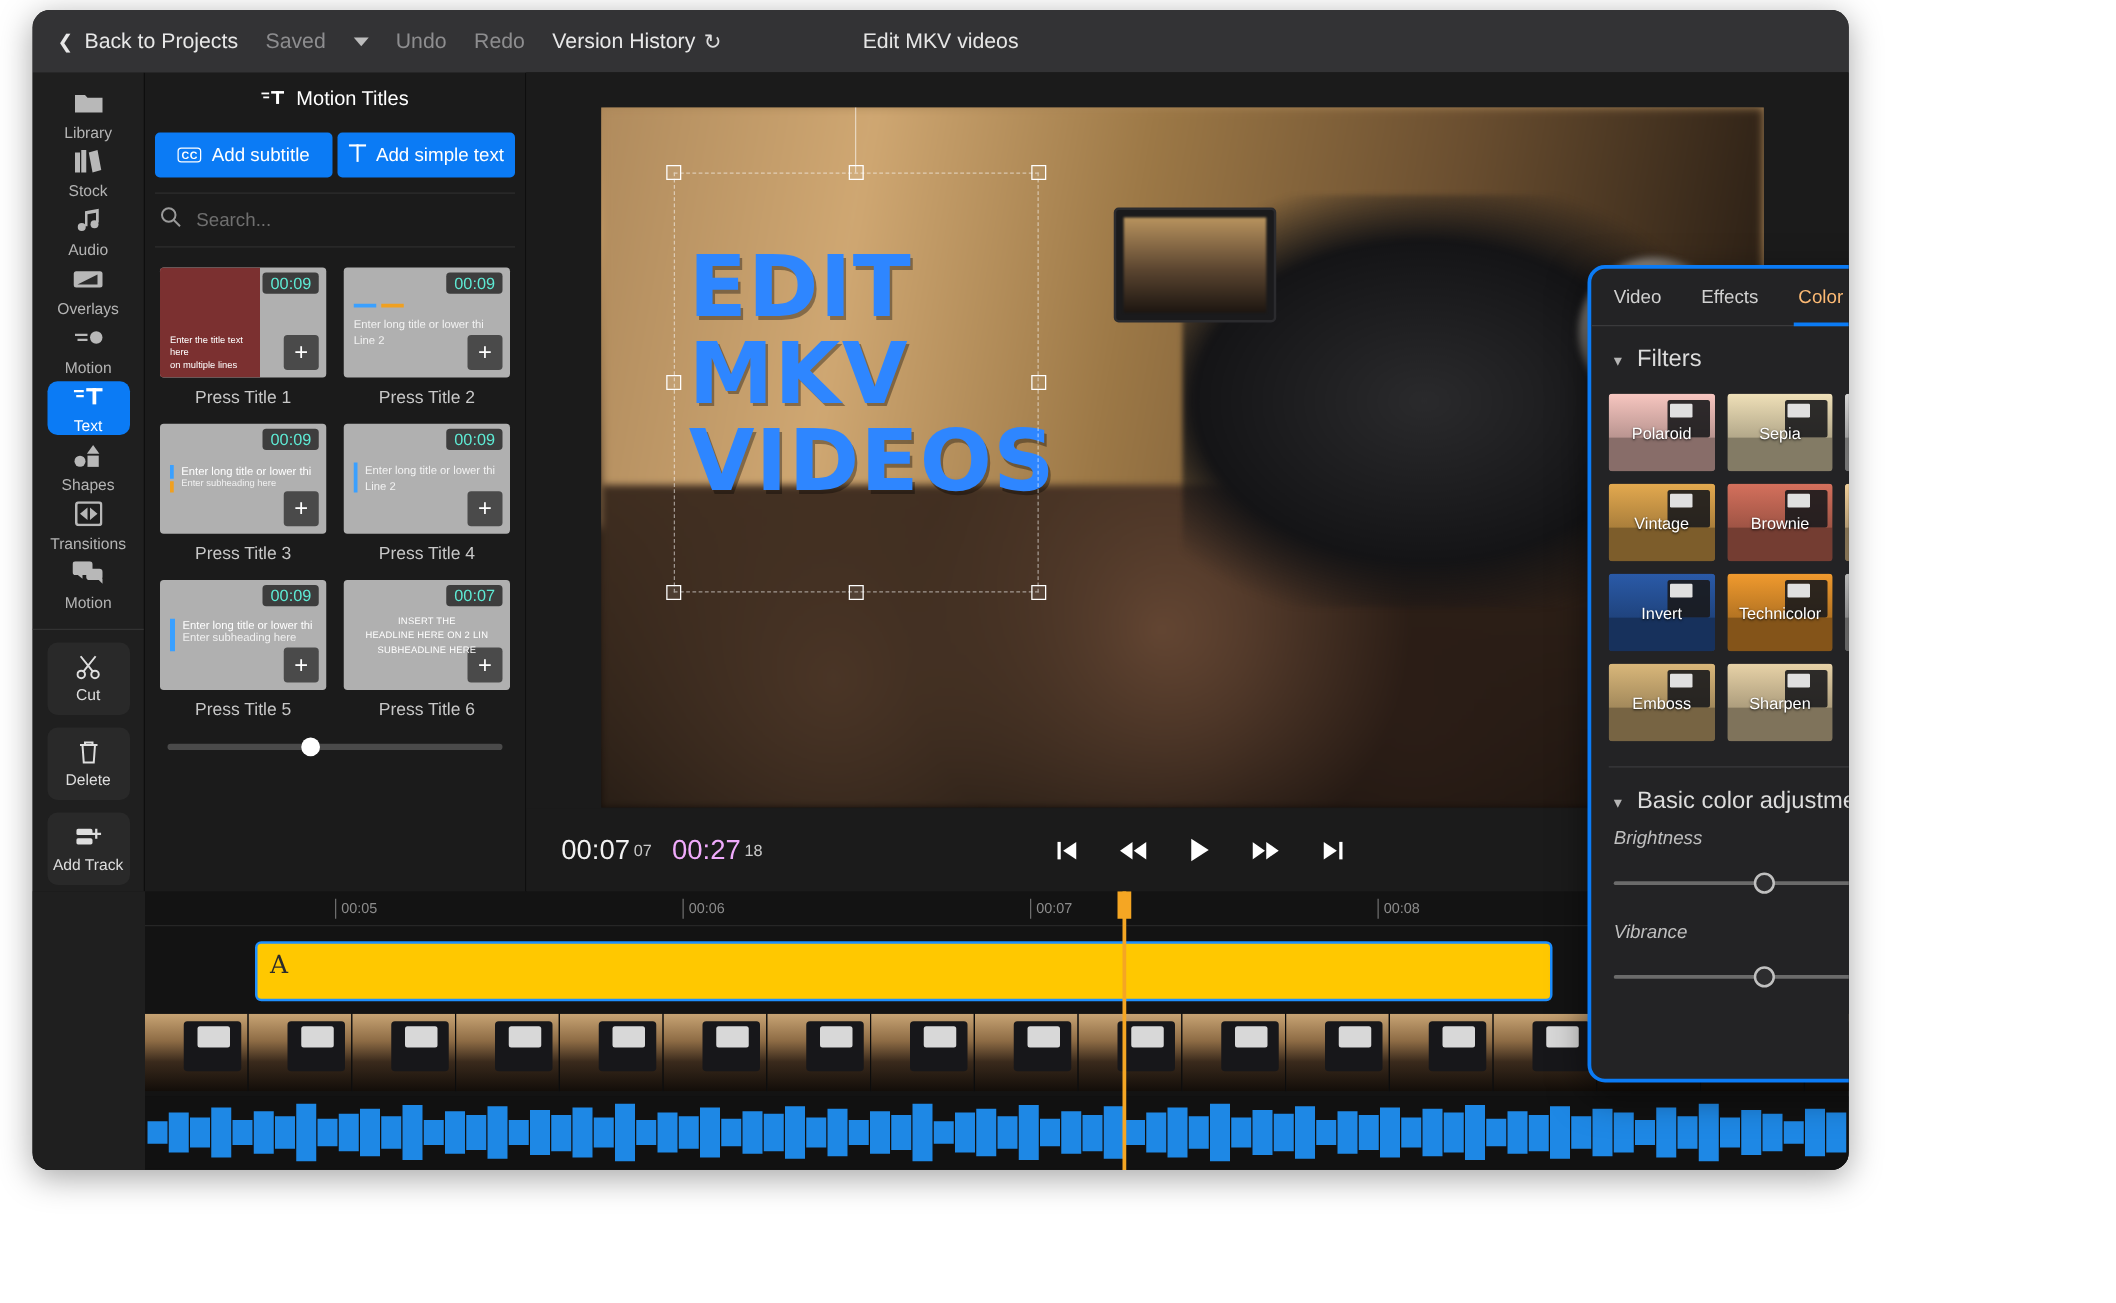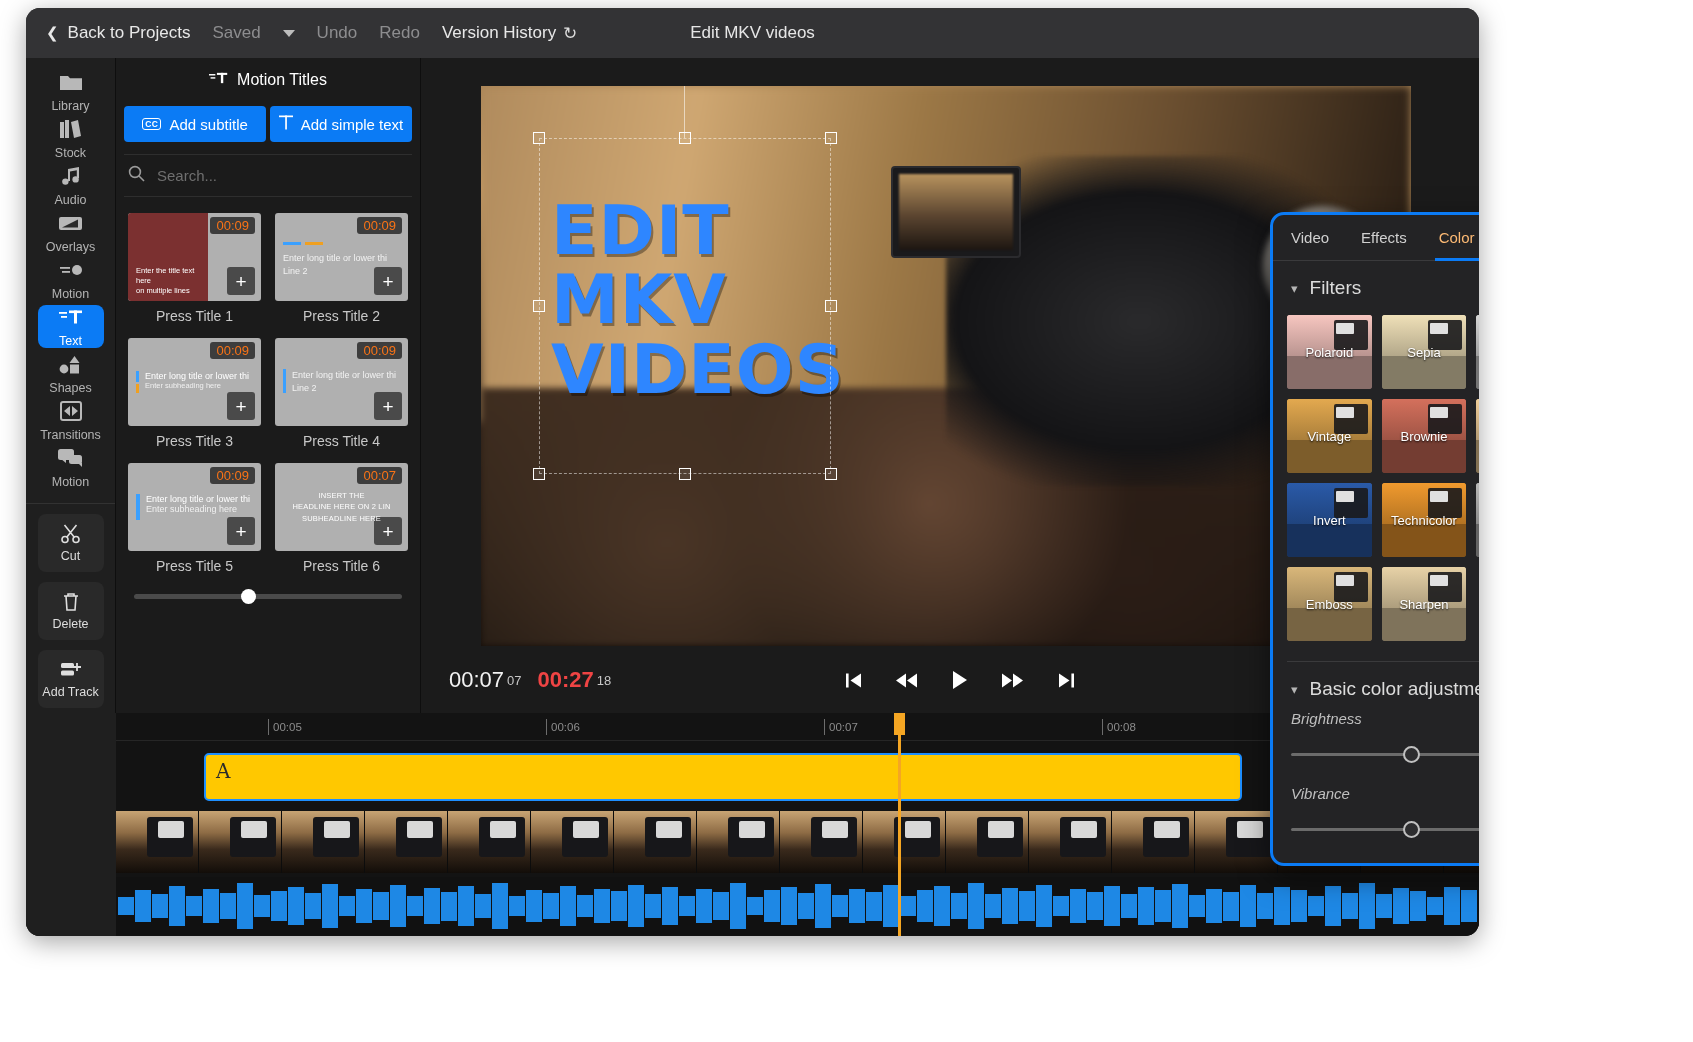--- a/index.html
+++ b/index.html
@@ -71,21 +71,21 @@
   .srch-wrap { border-top:1px solid #2e2e2e; border-bottom:1px solid #2e2e2e; margin:0 8px; padding: 10px 4px; display:flex; align-items:center; gap:12px;}
   .srch-input { background:transparent;border:none;outline:none;color:#cfcfcf;font-size:15px;width:100%;font-family:"Liberation Sans",sans-serif;}
   .srch-input::placeholder { color:#6f6f6f; }
   .grid { display:grid; grid-template-columns:1fr 1fr; gap:14px 14px; padding:16px 12px 6px 12px; }
   .card { cursor:pointer; }
   .thumb {
     height:88px; background:#b0b0b0; border-radius:3px; position:relative; overflow:hidden;
     display:flex; align-items:center;
   }
   .thumb .dur {
-    position:absolute; top:4px; right:6px; background:#3d3d3d; color:#f97316;
+    position:absolute; top:4px; right:6px; background:#3d3d3d; color:#5eead4;
     font-size:13px; padding:1px 6px; border-radius:3px;text-align:right;
   }
   .thumb .plus {
     position:absolute; right:6px; bottom:6px; width:28px;height:28px;background:#4a4a4a;
     color:#fff;border-radius:3px;display:flex;align-items:center;justify-content:center;font-size:19px;line-height:1;
   }
   .tt { font-size:7.5px; color:#fff; padding-left:8px; line-height:1.35; font-family:"Liberation Sans",sans-serif;}
   .tt2 { font-size:9px; color:#f2f2f2; line-height:1.4; padding-left:8px;}
   .tt-center { width:100%; text-align:center; font-size:7.5px; color:#fff; line-height:1.5; letter-spacing:.2px;}
   .bar-blue { display:inline-block; width:18px;height:3px;background:#3aa0ff;margin-right:4px;vertical-align:middle;}
@@ -124,21 +124,21 @@
     font-family:"DejaVu Sans", sans-serif; font-weight:bold; letter-spacing:1px;
     text-shadow: 2px 3px 0 rgba(0,0,0,.35);
   }
   .handle { position:absolute; width:12px;height:12px;border:1.4px solid #fff; background:rgba(255,255,255,.08);}
   .stem { position:absolute; width:1px; background:rgba(255,255,255,.55);}
 
   
   .controls { height:66px; display:flex; align-items:center; padding:0 28px; color:#e4e4e4;}
   .tc { font-size:22px; color:#f2f2f2; }
   .tc-frames { font-size:13px; color:#c7c7c7; margin-left:3px;}
-  .tc-dim { color:#ef4444;font-weight:bold; }
+  .tc-dim { color:#f0abfc; }
   .ctr-mid { flex:1; display:flex; align-items:center; justify-content:center; gap:34px; }
   .ctrl-btn { cursor:pointer; display:flex; align-items:center; }
   .zoomlvl { font-size:16px; color:#e8e8e8; margin-right:32px;}
   .fs-ico { margin-right:30px; cursor:pointer;}
 
   
   .timeline { height: 223px; background:#131313; display:flex; }
   .tl-left { width:90px; flex-shrink:0; background:#1f1f1f;}
   .tl-main { flex:1; position:relative; overflow:hidden;}
   .ruler { height:28px; position:relative; border-bottom:1px solid #262626;}
@@ -165,21 +165,21 @@
     background:#232325; border:3px solid #0b7bf5; border-radius:14px;
     overflow:hidden; z-index:30; box-shadow:0 10px 30px rgba(0,0,0,.5);
   }
   .cp-tabs { height:46px; display:flex; align-items:center; gap:32px; padding:0 18px; border-bottom:1px solid #3a3a3c;}
   .cp-tab { color:#d0d0d0; font-size:15px; cursor:pointer; height:46px; display:flex; align-items:center; position:relative;}
   .cp-tab.active { color:#fdba74; }
   .cp-tab.active::after { content:""; position:absolute; left:-4px; right:-4px; bottom:0; height:3px; background:#0b7bf5;}
   .cp-sec { display:flex; align-items:center; gap:12px; padding:16px 18px 6px 18px; color:#dcdcdc; font-size:19px;}
   .cp-chev { color:#b5b5b5; font-size:13px; }
   .fgrid { display:grid; grid-template-columns:1fr 1fr 1fr; gap:10px; padding:10px 14px 6px 14px;}
-  .fcell { height:74px; border-radius:3px; position:relative; overflow:hidden; cursor:pointer;}
+  .fcell { height:62px; border-radius:3px; position:relative; overflow:hidden; cursor:pointer;}
   .fcell .fl {
     position:absolute; left:0; right:0; bottom:0; top:0; display:flex;
     align-items:center; justify-content:center; color:#fff; font-size:13px;
     text-shadow: 0 1px 2px rgba(0,0,0,.9);
   }
   .fimg { position:absolute; inset:0; }
   .fimg .top { position:absolute; left:0; top:0; width:100%; height:56%; }
   .fimg .bot { position:absolute; left:0; bottom:0; width:100%; height:44%; background:rgba(0,0,0,.45);}
   .fimg .cam { position:absolute; right:4px; top:5px; width:34px; height:30px; background:rgba(25,25,28,.9); border-radius:2px;}
   .fimg .scr { position:absolute; right:18px; top:8px; width:18px; height:11px; background:#e0e0e0; border-radius:1px;}

